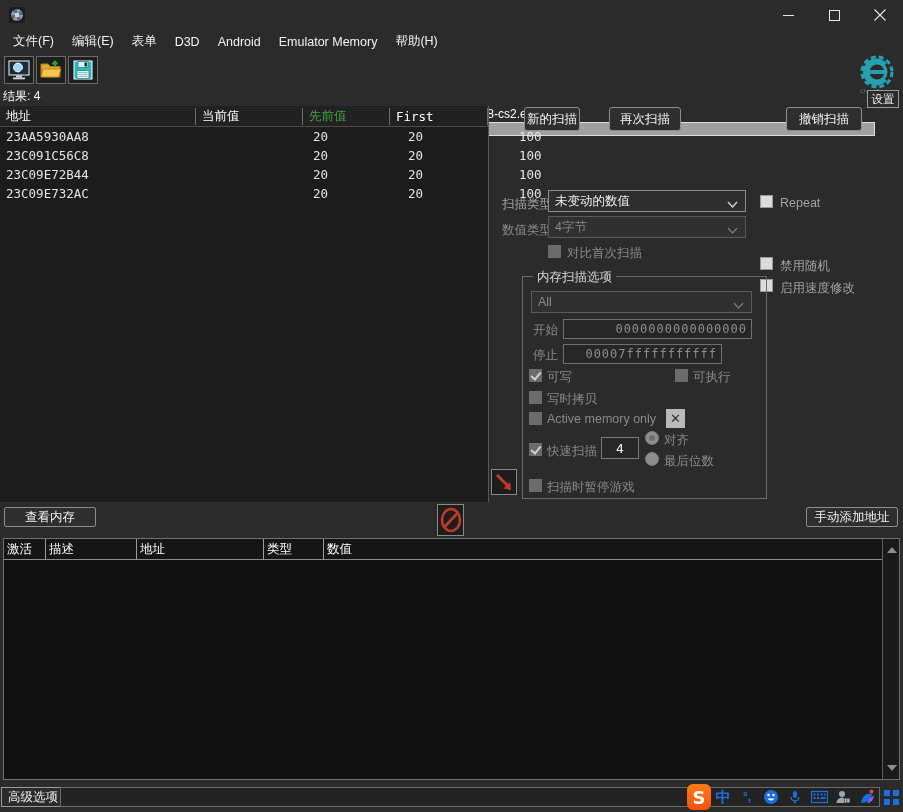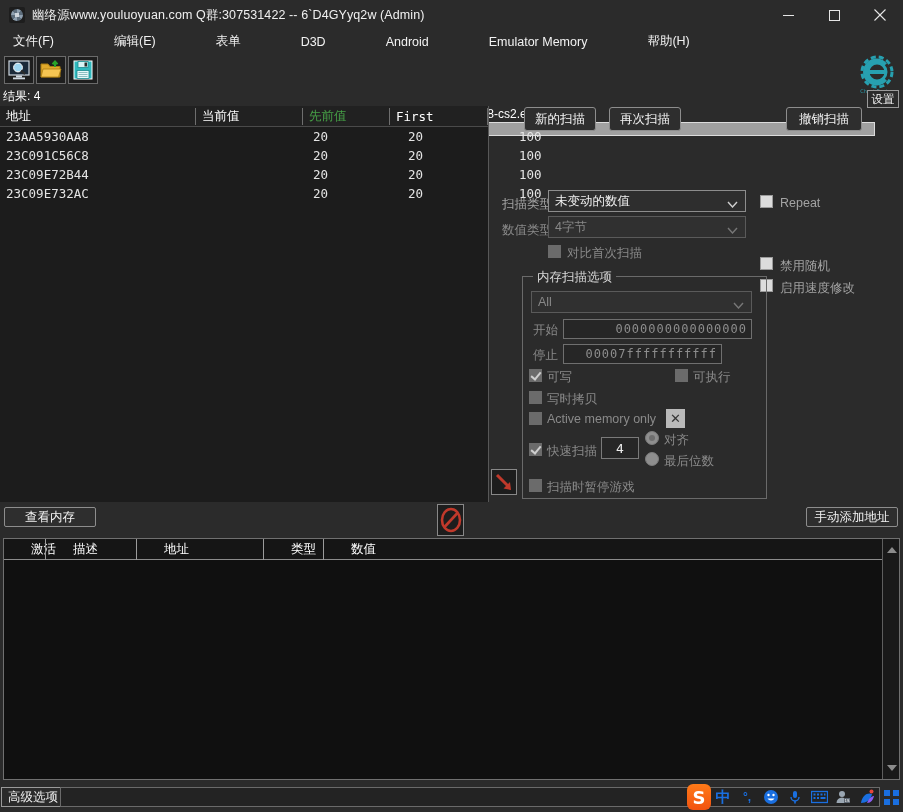--- a/index.html
+++ b/index.html
@@ -34,21 +34,21 @@
   .wincontrols { position: absolute; right: 0; top: 0; height: 30px; display: flex; }
   .winbtn {
     width: 46px; height: 30px; display: flex; align-items: center; justify-content: center;
     color: #e6e6e6; font-size: 12px; line-height: 1;
   }
   .winbtn svg { display: block; }
 
   
   .menubar {
     position: absolute; left: 0; top: 30px; width: 903px; height: 23px;
-    background: #2b2b2b; display: flex; align-items: center; padding-left: 4px; gap: 42px;
+    background: #2b2b2b; display: flex; align-items: center; padding-left: 4px;
   }
   .menuitem {
     padding: 2px 9px; font-size: 12.5px; color: #f2f2f2; white-space: nowrap;
   }
 
   
   .toolbar {
     position: absolute; left: 0; top: 53px; width: 903px; height: 34px;
     background: #2b2b2b;
   }
@@ -181,21 +181,21 @@
   .drag-dots { position: absolute; left: 432px; top: 531px; width: 46px; height: 5px; }
 
   
   .cheattable {
     position: absolute; left: 3px; top: 538px; width: 897px; height: 242px;
     background: #101010; border: 1px solid #707070;
   }
   .ct-head { position: relative; height: 21px; background: #151515; border-bottom: 1px solid #8b8b8b; }
   .ct-head .col {
     position: absolute; top: 0; height: 21px; line-height: 21px; font-size: 12.5px;
-    color: #ffffff; padding-left: 3px; white-space: nowrap; margin-left: 24px;
+    color: #ffffff; padding-left: 3px; white-space: nowrap;
   }
   .ct-head .vsep { position: absolute; top: 0; width: 1px; height: 21px; background: #9b9b9b; }
   .ct-scroll {
     position: absolute; right: 0; top: 0; width: 17px; height: 240px; background: #191919;
     border-left: 1px solid #5e5e5e;
   }
   .arrow-up, .arrow-dn {
     position: absolute; left: 4px; width: 0; height: 0;
     border-left: 5px solid transparent; border-right: 5px solid transparent;
   }
@@ -223,21 +223,20 @@
   }
   .ime-blue { color: #1a6fe0; font-size: 15px; font-weight: bold; }
 </style>
 </head>
 <body>
 
 <div id="app">
 
   <div class="titlebar">
     <div class="title-icon"></div>
-    <div class="title-text">幽络源www.youluoyuan.com Q群:307531422  --  6`D4GYyq2w (Admin)</div>
     <div class="wincontrols">
       <div class="winbtn">
         <svg width="11" height="11" viewBox="0 0 11 11">
             <line x1="0" y1="5.5" x2="11" y2="5.5" stroke="#e6e6e6" stroke-width="1"></line>
           </svg>
       </div>
       <div class="winbtn">
         <svg width="11" height="11" viewBox="0 0 11 11">
             <rect x="0.5" y="0.5" width="10" height="10" fill="none" stroke="#e6e6e6" stroke-width="1"></rect>
           </svg>
@@ -342,21 +341,21 @@
         <div class="cell c-addr" style="left:0;">23C09E732AC</div>
         <div class="cell c-cur" style="left:307px;">20</div>
         <div class="cell c-prev" style="left:402px;">20</div>
         <div class="cell c-first" style="left:513px;">100</div>
       </div>
     </div>
   </div>
 
   <div class="rpanel">
 
-    <div class="btn" style="left:34px; top:1px; width:72px; height:24px;">新的扫描</div>
+    <div class="btn" style="left:34px; top:1px; width:56px; height:24px;">新的扫描</div>
     <div class="btn" style="left:119px; top:1px; width:72px; height:24px;">再次扫描</div>
     <div class="btn" style="left:296px; top:1px; width:76px; height:24px;">撤销扫描</div>
 
     <div class="lbl" style="left:12px; top:90px;">扫描类型</div>
     <div class="combo" style="left:58px; top:84px; width:198px;">
       <span>未变动的数值</span>
       <span class="chev">
         <svg width="11" height="7" viewBox="0 0 11 7">
             <path d="M1 1 L5.5 6 L10 1" fill="none" stroke="#cfcfcf" stroke-width="1.4"></path>
           </svg>

